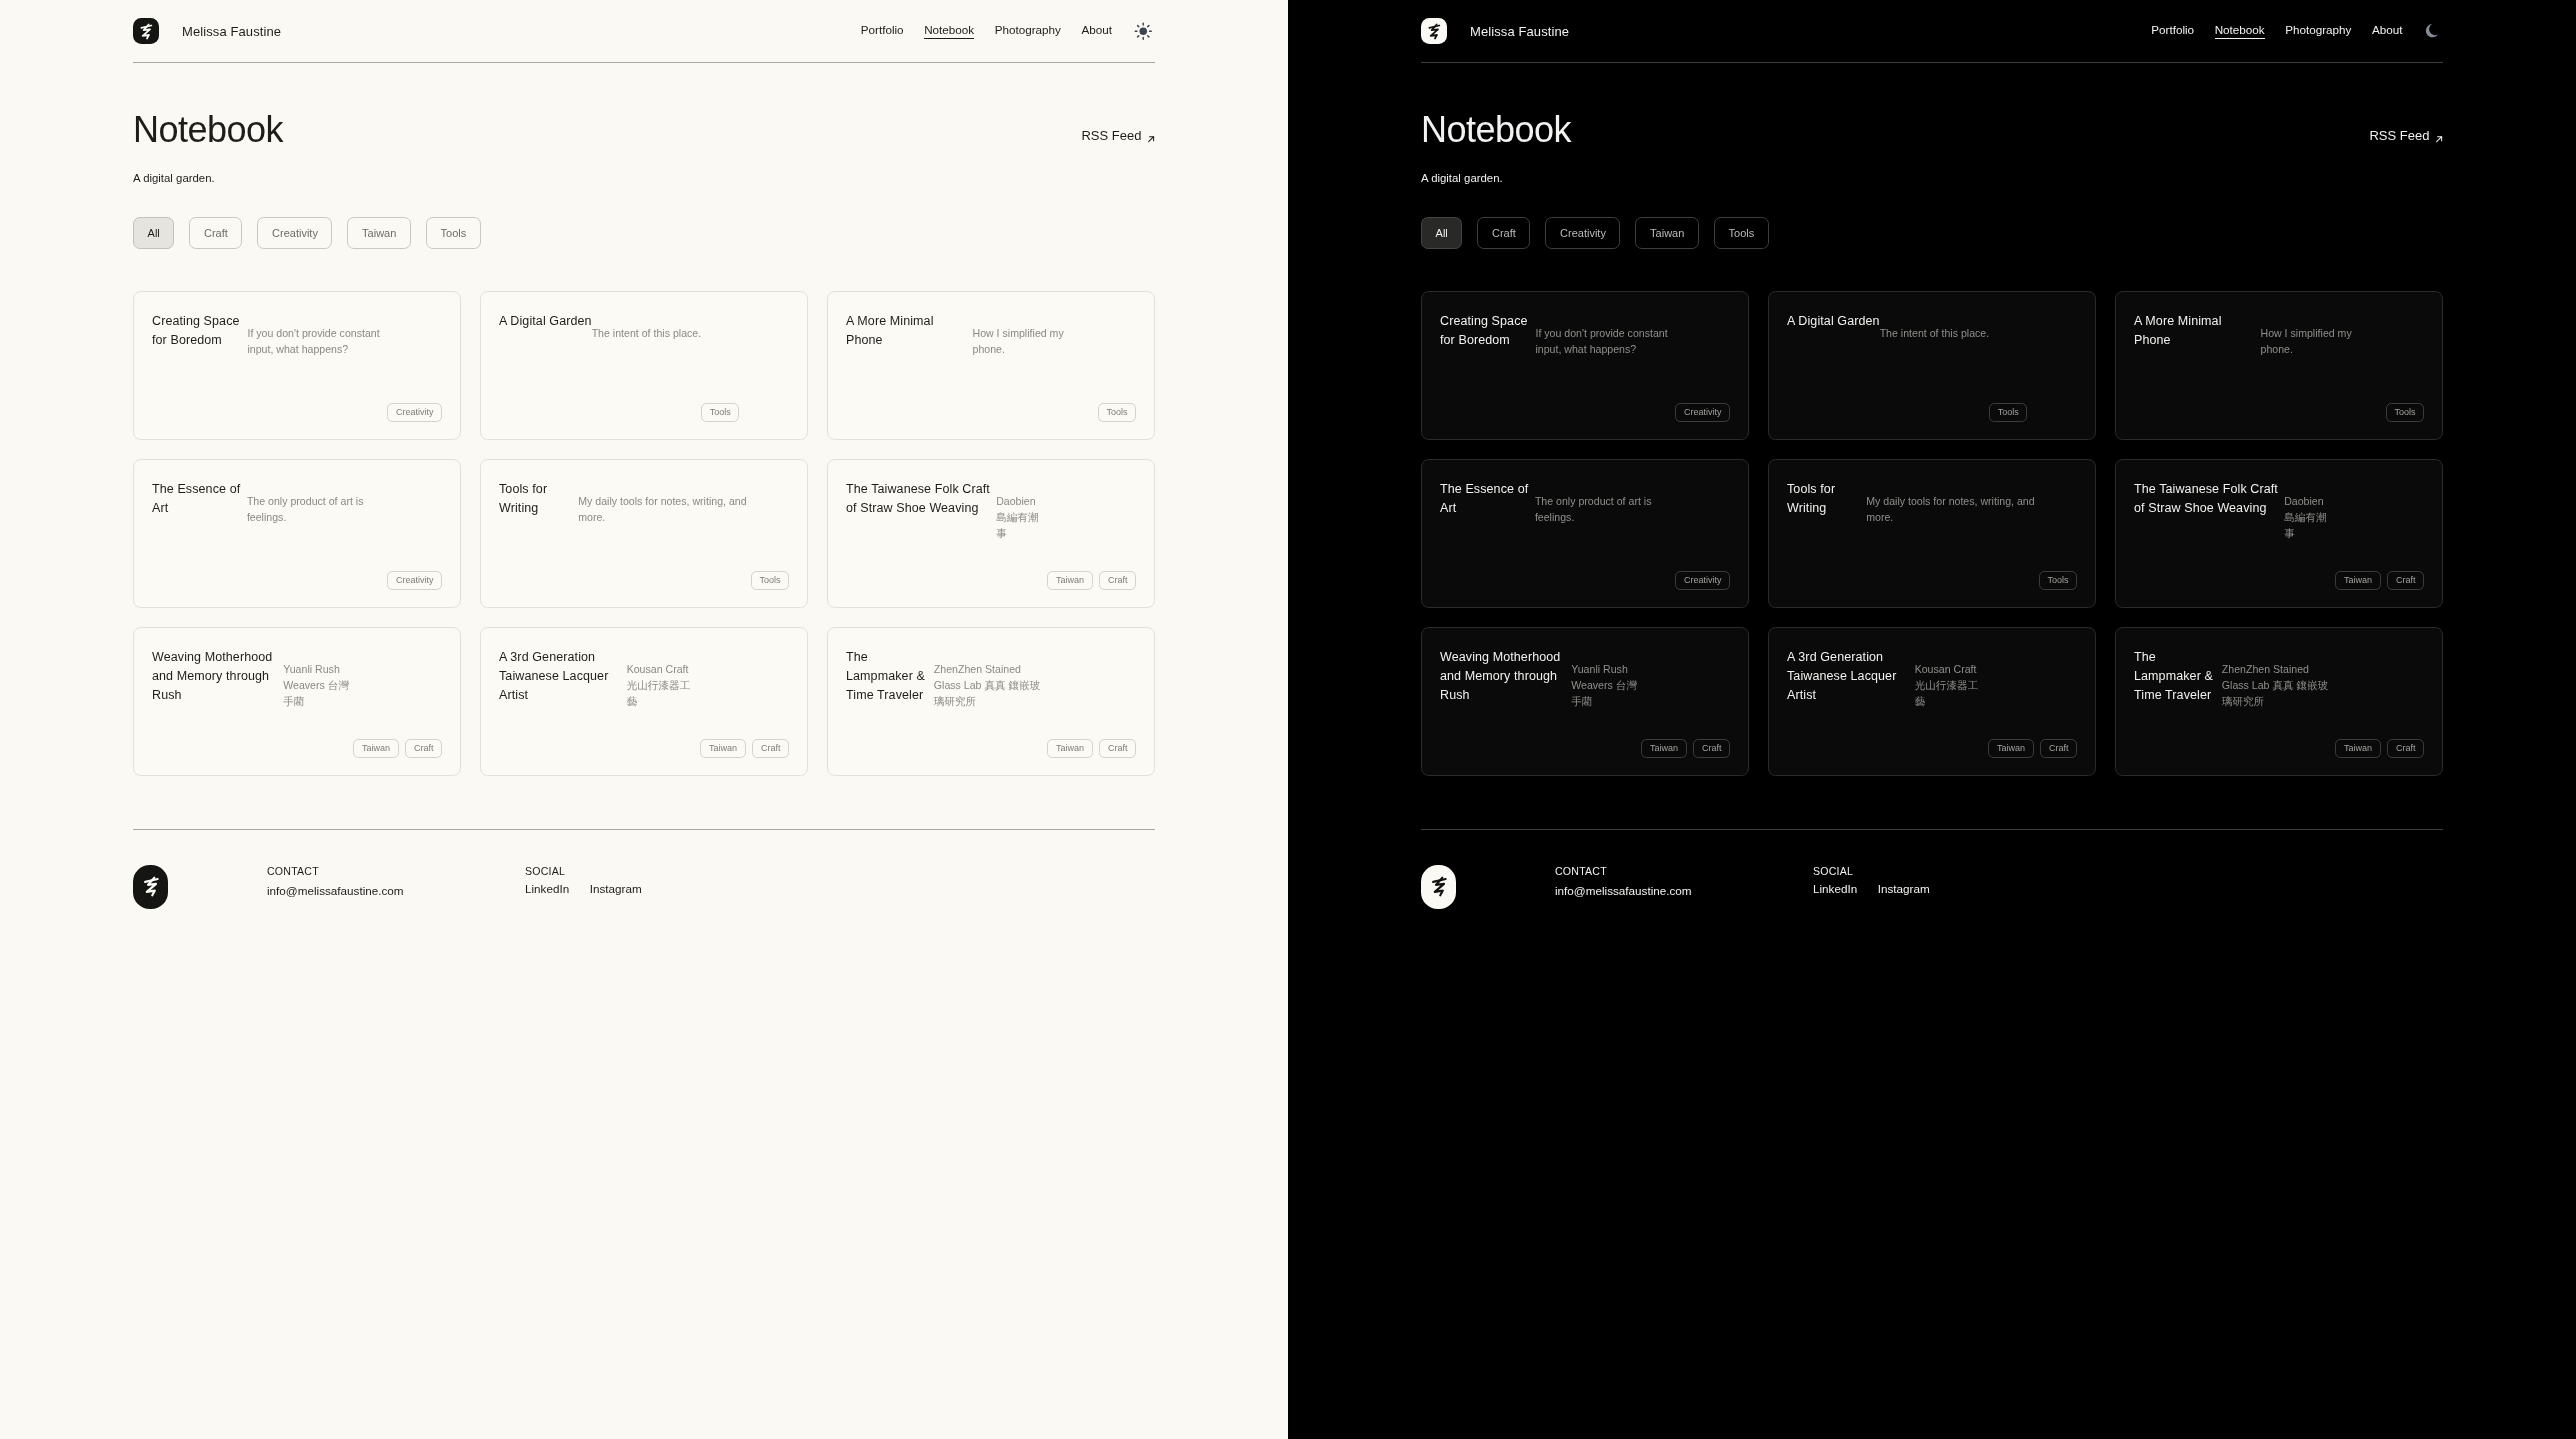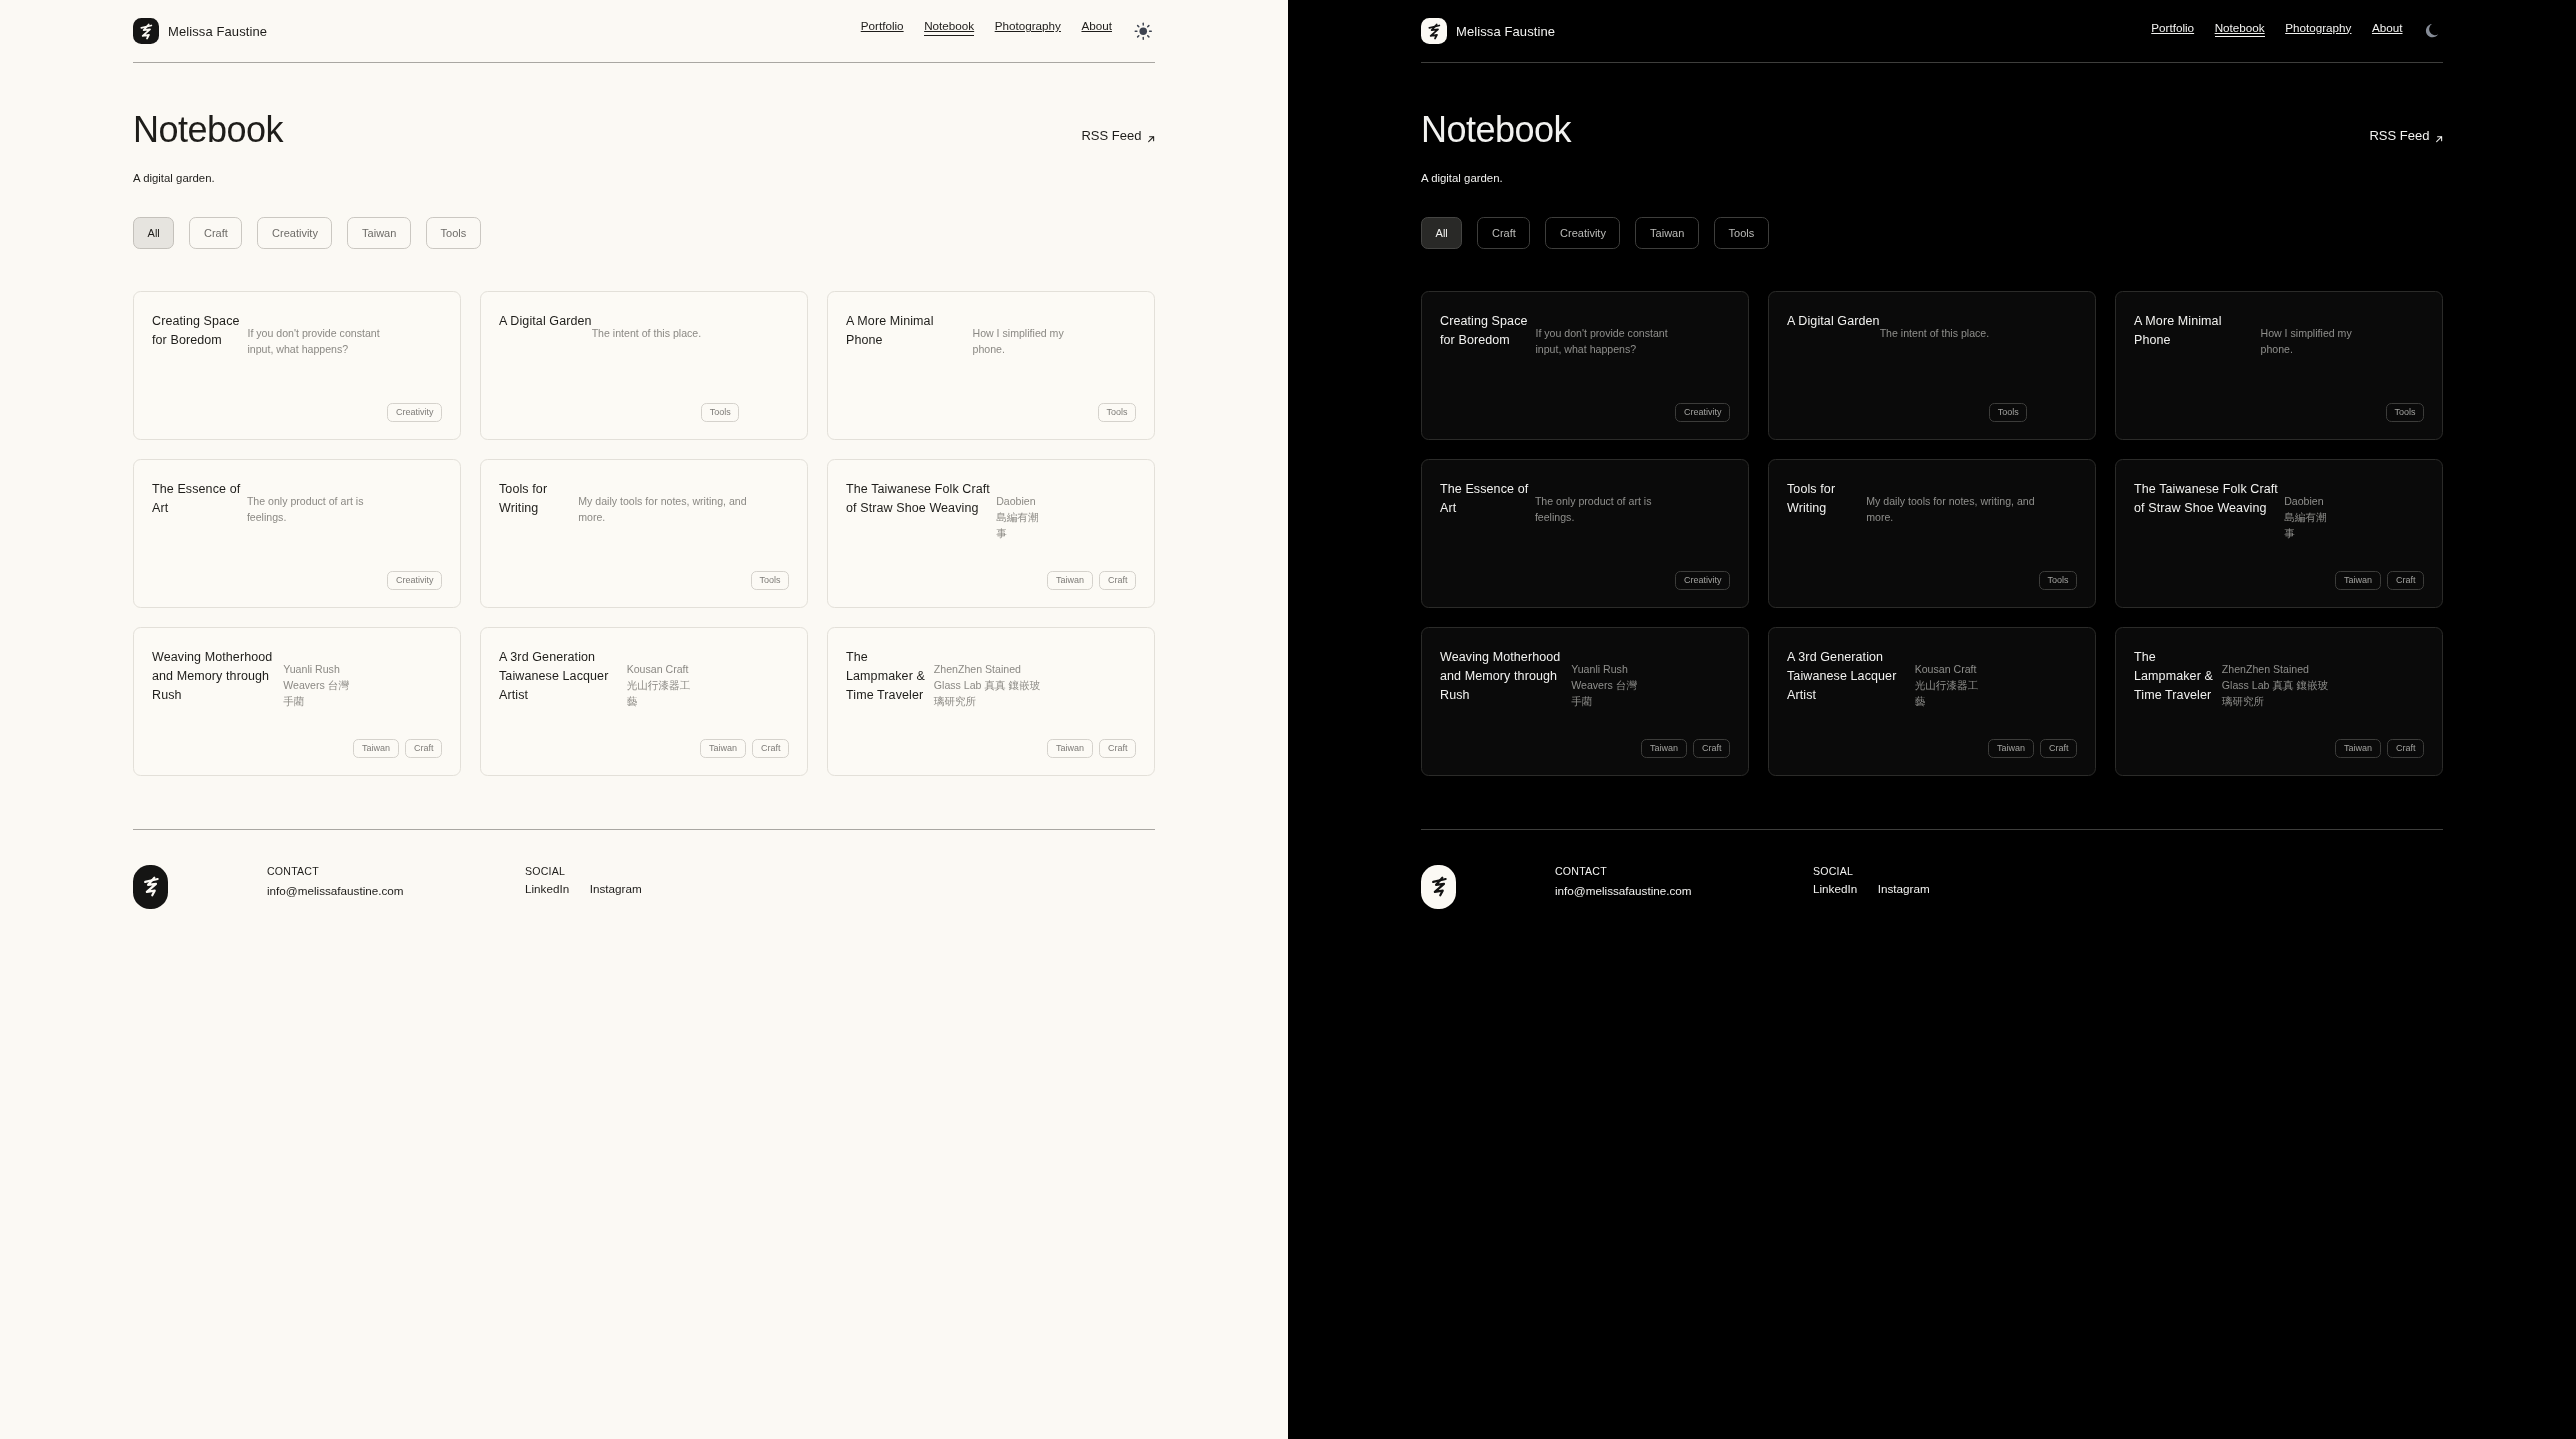--- a/index.html
+++ b/index.html
@@ -49,30 +49,30 @@
     --logo-fg: #121212;
     background: var(--bg); color: var(--text);
   }
 
   
   .site-header {
     height: 63px;
     display: flex; align-items: center; justify-content: space-between;
     border-bottom: 0.8px solid var(--divider);
   }
-  .brand { display: flex; align-items: center; gap: 9px; text-decoration: none; color: var(--text); cursor: pointer; }
+  .brand { display: flex; align-items: center; gap: 23px; text-decoration: none; color: var(--text); cursor: pointer; }
   .logo-mark {
     width: 26px; height: 26px; border-radius: 8.3px;
     background: var(--logo-bg);
     display: flex; align-items: center; justify-content: center;
     flex: 0 0 auto;
   }
   .logo-mark svg { stroke: var(--logo-fg); }
   .brand-name { font-size: 13px; font-weight: 400; letter-spacing: 0.1px; }
-  .header-right { display: flex; align-items: flex-start; gap: 18px; text-decoration: underline; }
+  .header-right { display: flex; align-items: center; gap: 18px; }
   .nav { display: flex; align-items: center; gap: 20.5px; }
   .nav-item {
     font-size: 11.7px; color: var(--text); text-decoration: none; cursor: pointer;
     padding-bottom: 2.3px; border-bottom: 1.1px solid transparent;
   }
   .nav-item.active { border-bottom-color: currentColor; }
   .theme-toggle {
     background: none; border: none; padding: 1.5px; margin-left: 1.5px;
     cursor: pointer; display: flex; align-items: center; justify-content: center;
   }

